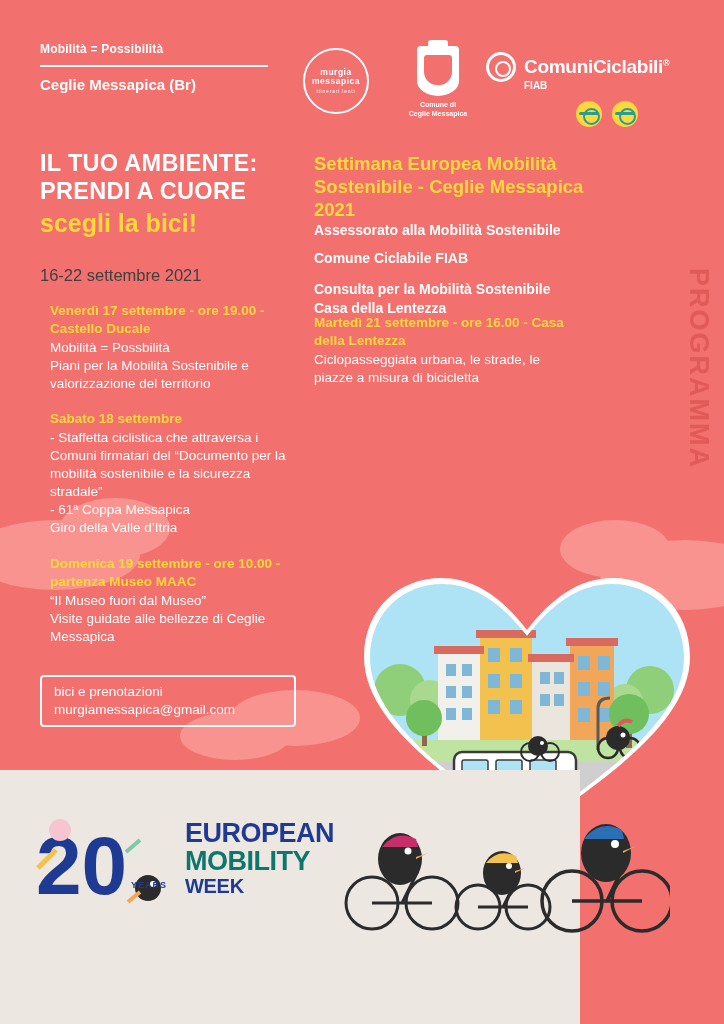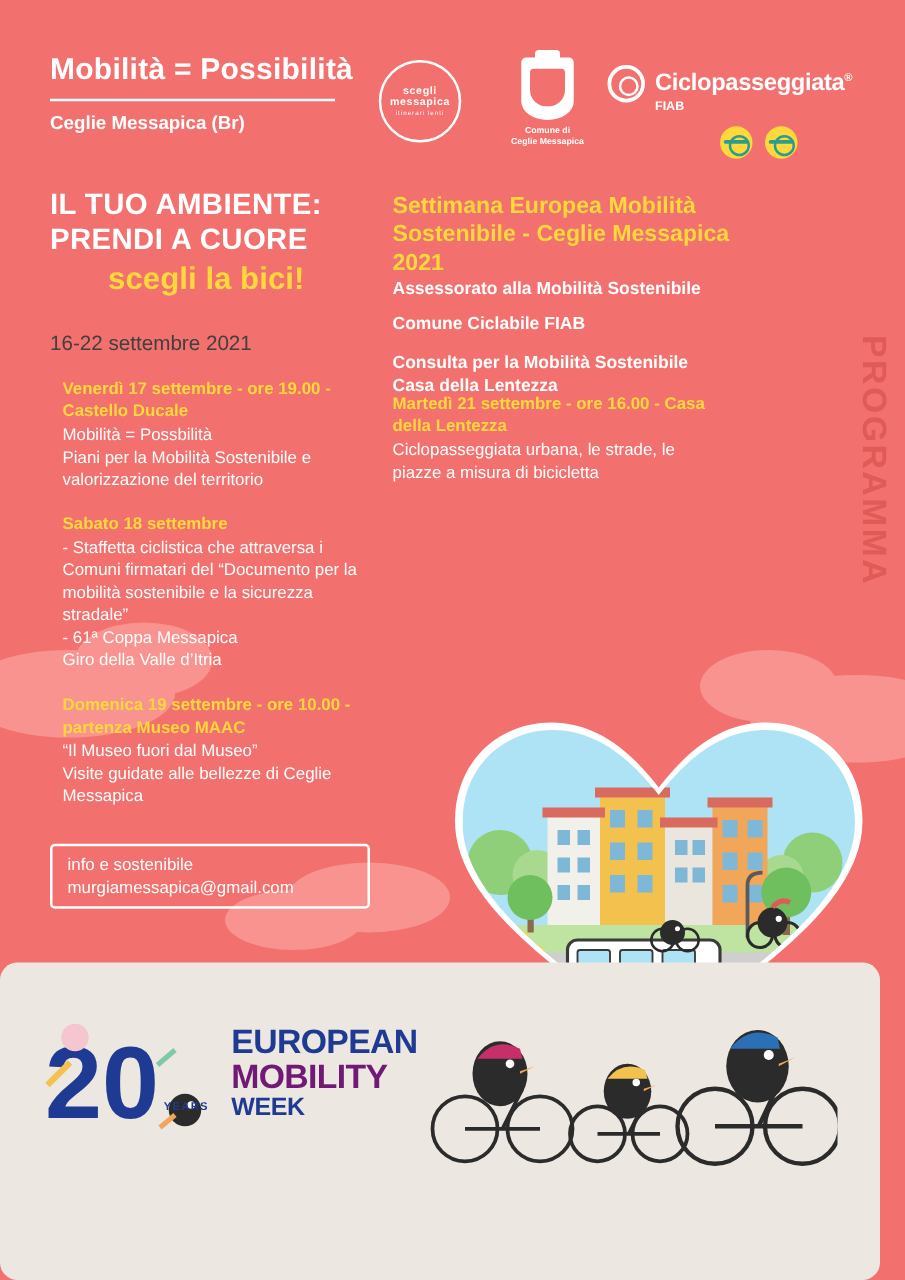--- a/index.html
+++ b/index.html
@@ -23,21 +23,21 @@
   
   .cloud {
     position: absolute; background: #f8938f; border-radius: 50%;
     opacity: 1;
   }
   
   .hdr-left {
     position: absolute; left: 40px; top: 42px; width: 250px;
   }
   .hdr-title {
-    color: #ffffff; font-size: 24px; font-weight: bold; letter-spacing: .2px;
+    color: #ffffff; font-size: 12px; font-weight: bold; letter-spacing: .2px;
   }
   .hdr-rule {
     margin: 9px 0 9px 0; height: 2px; background: #ffffff; width: 228px;
   }
   .hdr-sub {
     color: #ffffff; font-size: 15px; font-weight: bold;
   }
   
   .murgia {
     position: absolute; left: 303px; top: 48px; width: 66px; height: 66px;
@@ -92,21 +92,21 @@
   }
   .badge:after {
     content: ""; position: absolute; left: 3px; top: 11px; width: 20px; height: 3px;
     background: #2a9d8f; border-radius: 2px;
   }
   
   .lead {
     position: absolute; left: 40px; top: 150px; width: 250px;
   }
   .lead-1 { color: #ffffff; font-size: 23.5px; font-weight: bold; line-height: 1.18; letter-spacing: .3px;}
-  .lead-2 { color: #ffd83b; font-size: 25px; font-weight: bold; margin-top: 4px; text-align: center; }
+  .lead-2 { color: #ffd83b; font-size: 25px; font-weight: bold; margin-top: 4px; }
   .lead-3 { color: #404040; font-size: 16.5px; font-weight: normal; margin-top: 28px; }
 
   .evcol-left { position: absolute; left: 50px; top: 302px; width: 245px; }
   .evcol-right { position: absolute; left: 314px; top: 314px; width: 265px; }
   .ev { margin-bottom: 18px; }
   .ev-when { color: #ffd83b; font-size: 13.5px; font-weight: bold; line-height: 1.32; }
   .ev-what { color: #ffffff; font-size: 13.5px; line-height: 1.33; margin-top: 1px; }
 
   
   .rhead { position: absolute; left: 314px; top: 152px; width: 300px; }
@@ -127,28 +127,27 @@
   }
   .infobox div { color: #ffffff; font-size: 13.5px; line-height: 1.35; }
 
   
   .heart-wrap { position: absolute; left: 330px; top: 540px; width: 394px; height: 300px; }
   .heart {
     position: absolute; left: 0; top: 0; width: 394px; height: 300px;
   }
   
   .bottom {
-    position: absolute; left: 0; top: 770px; width: 704px; height: 254px;
+    position: absolute; left: 0; top: 770px; width: 580px; height: 254px;
     background: #ece7e1;
-    border-radius: 14px;
   }
   .emw { position: absolute; left: 30px; top: 38px; width: 280px; height: 110px; }
   .emw-text { position: absolute; left: 155px; top: 12px; }
   .emw-l1 { color: #1f3a93; font-size: 27px; font-weight: bold; letter-spacing: -.5px; line-height: 1; }
-  .emw-l2 { color: #701a75; font-size: 27px; font-weight: bold; letter-spacing: -.5px; line-height: 1.05; }
+  .emw-l2 { color: #0f766e; font-size: 27px; font-weight: bold; letter-spacing: -.5px; line-height: 1.05; }
   .emw-l3 { color: #1f3a93; font-size: 20px; font-weight: bold; letter-spacing: -.3px; line-height: 1.1; }
   .emw-years { position: absolute; left: 101px; top: 52px; color: #1f3a93; font-size: 9px; font-weight: bold; letter-spacing: 1px; margin-top: 20px;}
 </style>
 </head>
 <body>
 
 <div class="poster">
 
   <div class="coral">
     <div class="cloud" style="left:-30px;top:520px;width:170px;height:70px;"></div>
@@ -159,35 +158,35 @@
     <div class="cloud" style="left:180px;top:712px;width:110px;height:48px;"></div>
   </div>
 
   <div class="hdr-left">
     <div class="hdr-title">Mobilità = Possibilità</div>
     <div class="hdr-rule"></div>
     <div class="hdr-sub">Ceglie Messapica (Br)</div>
   </div>
 
   <div class="murgia">
-    <div class="m1">scegli</div>
+    <div class="m1">murgia</div>
     <div class="m2">messapica</div>
     <div class="m3">itinerari lenti</div>
   </div>
 
   <div class="crest">
     <div class="crest-shield"></div>
     <div class="crest-txt">Comune di</div>
     <div class="crest-txt" style="margin-top:0">Ceglie Messapica</div>
   </div>
 
   <div class="cc">
     <div class="cc-row">
       <div class="cc-wheel"></div>
-      <div class="cc-name"><span>Ciclopasseggiata</span><span class="cc-reg">®</span></div>
+      <div class="cc-name"><span>ComuniCiclabili</span><span class="cc-reg">®</span></div>
     </div>
     <div class="cc-fiab">FIAB</div>
     <div class="cc-badges">
       <div class="badge"></div>
       <div class="badge"></div>
     </div>
   </div>
 
   <div class="lead">
     <div class="lead-1">IL TUO AMBIENTE:</div>
@@ -227,21 +226,21 @@
   </div>
 
   <div class="evcol-right">
     <div class="ev">
       <div class="ev-when">Martedì 21 settembre - ore 16.00 - Casa della Lentezza</div>
       <div class="ev-what" style="white-space:pre-line">Ciclopasseggiata urbana, le strade, le piazze a misura  di bicicletta</div>
     </div>
   </div>
 
   <div class="infobox">
-    <div>info e sostenibile</div>
+    <div>bici e prenotazioni</div>
     <div>murgiamessapica@gmail.com</div>
   </div>
 
   <div class="heart-wrap">
     <svg class="heart" viewBox="0 0 394 300" xmlns="http://www.w3.org/2000/svg">
       <defs>
         <clipPath id="heartclip">
           <path d="M197,292 C150,252 40,190 40,118 C40,72 74,44 112,44 C145,44 172,64 197,96 C222,64 249,44 282,44 C320,44 354,72 354,118 C354,190 244,252 197,292 Z"></path>
         </clipPath>
       </defs>

